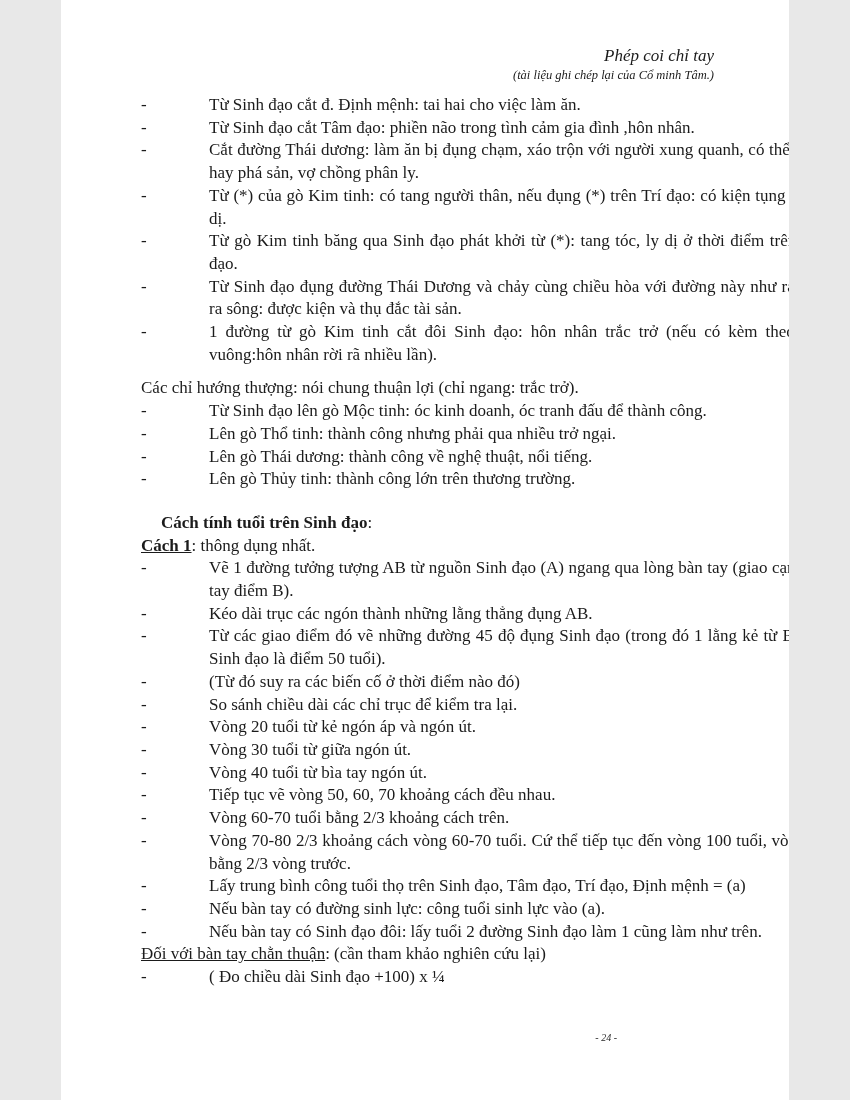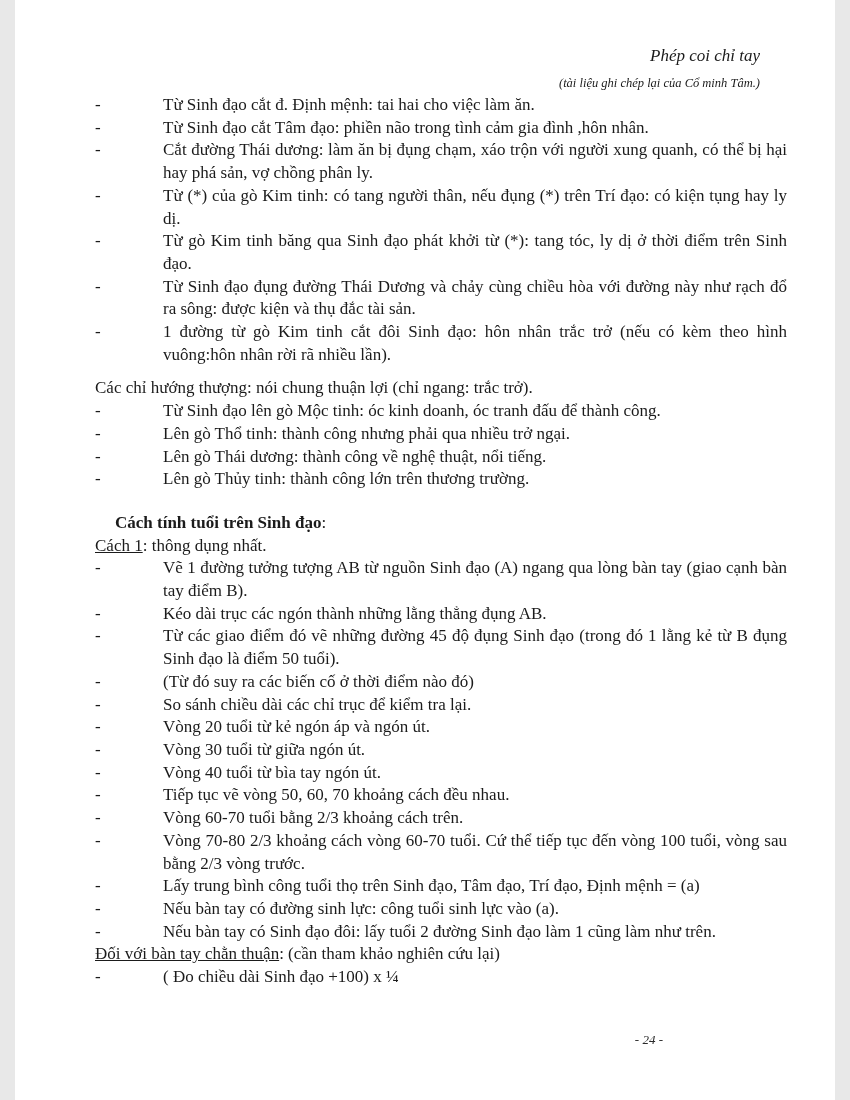--- a/index.html
+++ b/index.html
@@ -1,58 +1,58 @@
 <!DOCTYPE html>
 <html><head>
 <meta charset="utf-8">
 <style>
   html, body { margin: 0; padding: 0; background: #e8e8e8; }
   .page {
     position: relative;
-    width: 820px;
+    width: 728px;
     height: 1100px;
     margin: 0 auto;
     background: #ffffff;
     font-family: "Liberation Serif", "DejaVu Serif", serif;
     color: #1b1b1b;
     overflow: hidden;
   }
   .page-header {
     position: absolute;
     top: 46px;
     left: 80px;
     right: 75px;
     text-align: right;
     font-style: italic;
     line-height: 1.15;
   }
   .doc-title { font-size: 17px; }
-  .doc-subtitle { font-size: 12.5px; margin-top: 10px; }
+  .doc-subtitle { font-size: 12.5px; margin-top: 2px; }
   .doc-content {
     position: absolute;
     top: 94px;
     left: 80px;
     width: 692px;
     font-size: 17px;
     line-height: 22.7px;
   }
   .para, .labeled-line { text-align: justify; }
   .list-item { display: flex; text-align: justify; }
   .list-dash { flex: 0 0 22px; }
   .list-item-text { flex: 1 1 auto; text-align: justify; margin-left: 46px; }
   .bold { font-weight: bold; margin-left: 20px; }
-  .bold-underline { font-weight: normal; text-decoration: underline; }
+  .bold-underline { font-weight: bold; text-decoration: underline; }
   .underline { text-decoration: underline; }
   .spacer { width: 100%; }
   .page-footer {
     position: absolute;
     top: 1032px;
     right: 172px;
     font-style: italic;
-    font-size: 13px;
+    font-size: 10px;
     color: #2a2a2a;
   }
 </style>
 </head>
 <body>
 
 <div class="page">
   <div class="page-header">
     <div class="doc-title">Phép coi chỉ tay</div>
     <div class="doc-subtitle">(tài liệu ghi chép lại của Cổ minh Tâm.)</div>

